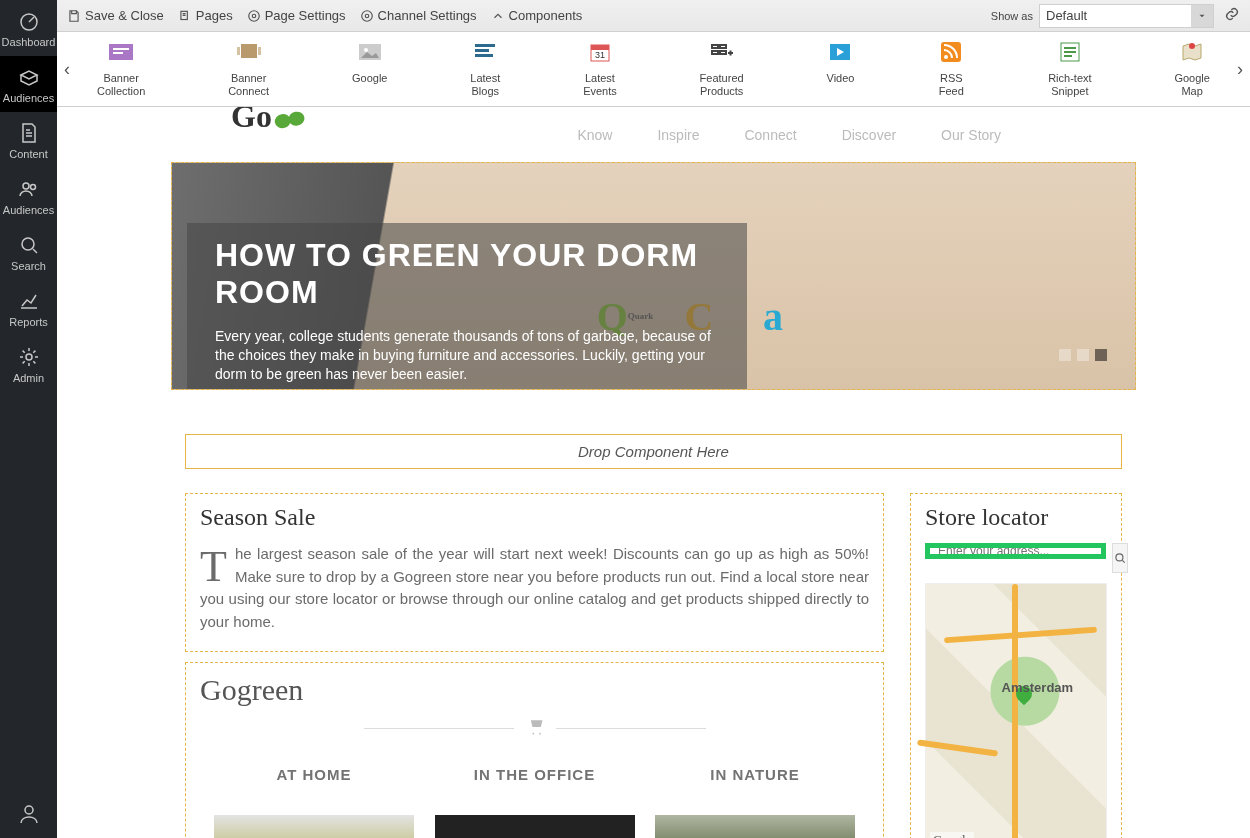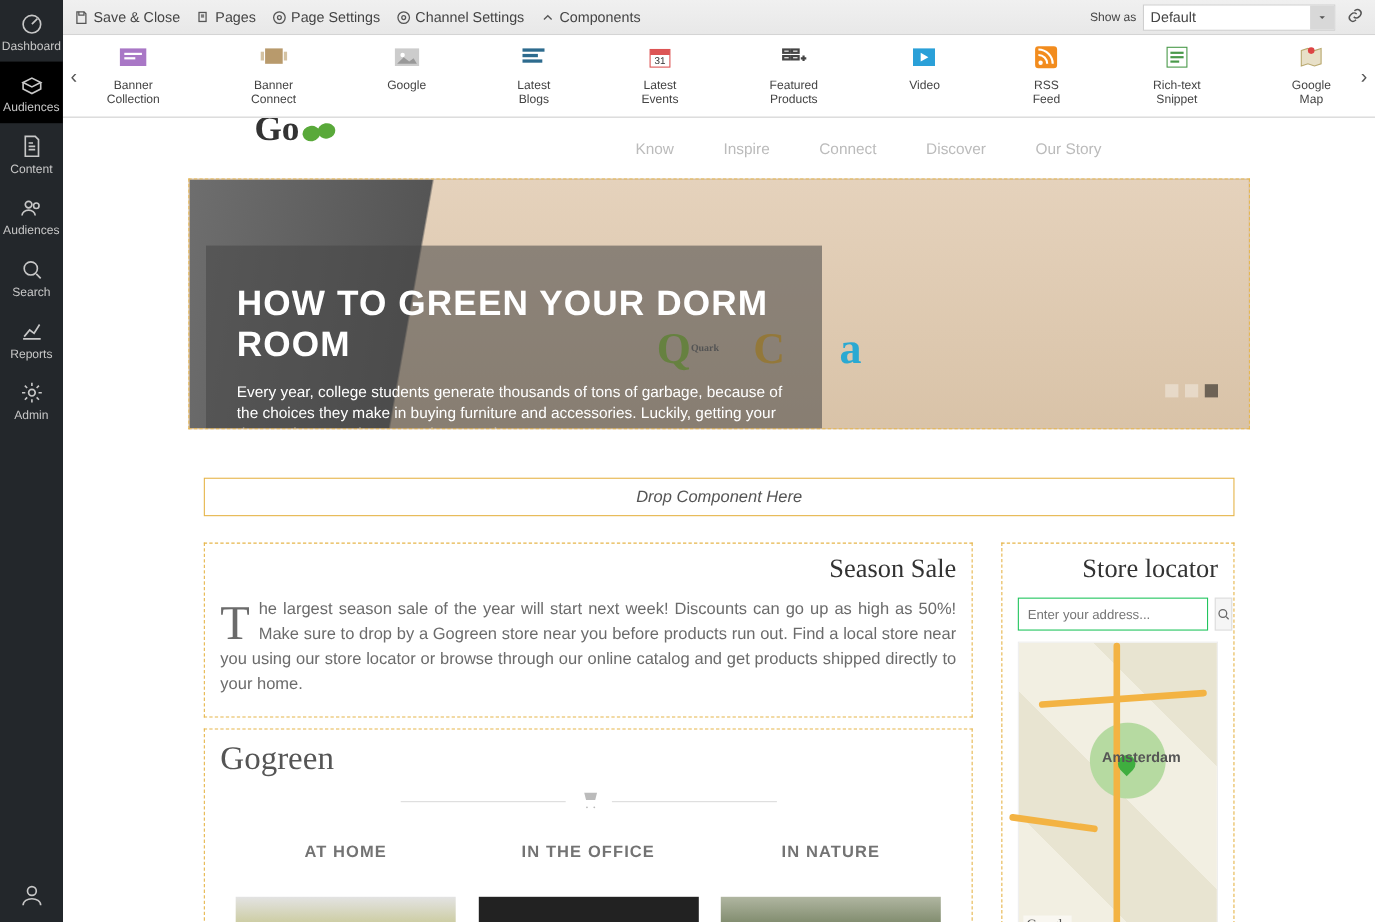--- a/index.html
+++ b/index.html
@@ -42,54 +42,54 @@
 .leaf { display:inline-block; transform:rotate(-10deg); }
 .leaf svg { vertical-align:middle; }
 .navlinks { margin-left:auto; display:flex; gap:45px; padding-right:135px; font-size:14px; color:#bbb; }
 
 .banner { position:relative; height:228px; border:1px dashed #e6b54a; background:#d7bfa1; overflow:hidden; }
 .banner-bg { position:absolute; inset:0; background:
   linear-gradient(100deg, #6e6e6e 0%, #555 22%, transparent 22.2%),
   linear-gradient(#e5d2bc,#d9c3a8);
 }
 .banner-overlay { position:absolute; left:15px; top:60px; width:560px; background:rgba(70,70,70,.55); padding:14px 28px 20px; color:#fff; }
-.banner-overlay .headline { font-size:32px; font-weight:bold; letter-spacing:1px; font-family: Impact, 'Arial Black', sans-serif; margin-top: 20px; }
+.banner-overlay .headline { font-size:32px; font-weight:bold; letter-spacing:1px; font-family: Impact, 'Arial Black', sans-serif; }
 .banner-overlay .desc { margin-top:16px; font-size:14px; line-height:1.35; }
 .banner-dots { position:absolute; right:28px; bottom:28px; display:flex; gap:6px; }
 .banner-dots span { width:12px; height:12px; background:rgba(255,255,255,.35); }
 .banner-dots span.active { background:rgba(0,0,0,.5); }
 .banner-logos { position:absolute; left:430px; top:130px; display:flex; gap:28px; font-size:40px; }
 .bl { width:46px; height:46px; border-radius:4px; display:flex; align-items:center; justify-content:center; font-family: Georgia, serif; font-weight:bold; }
 .bl.q { color:#8fca3b; } .bl.c { color:#f2b62e; } .bl.a { color:#2aa9d2; }
 
 .dropzone { margin:44px 14px 24px; border:1px solid #e6b54a; text-align:center; padding:8px; font-style:italic; color:#555; font-size:15px; }
 
 .cols { display:flex; gap:26px; padding:0 14px; }
 .maincol { flex:1; }
 .sidecol { width:212px; }
 
 .section { border:1px dashed #e6b54a; padding:10px 14px 18px; margin-bottom:10px; }
-.section h2 { font-family: Georgia, serif; font-size:24px; font-weight:normal; color:#333; margin-bottom:12px;text-align:right; }
+.section h2 { font-family: Georgia, serif; font-size:24px; font-weight:normal; color:#333; margin-bottom:12px; }
 .section p { font-size:15px; color:#6b6b6b; text-align:justify; line-height:1.5; }
 .section p .dropcap { float:left; font-family:Georgia, serif; font-size:44px; line-height:0.8; padding:6px 8px 0 0; color:#6b6b6b; }
 
 .center .brand { font-family:Georgia, serif; font-size:30px; color:#555; }
 .center .divider { display:flex; align-items:center; justify-content:center; margin:10px 0 26px; }
 .center .divider .line { width:150px; height:1px; background:#dcdcdc; }
 .center .divider .cart { margin:0 10px; color:#bbb; }
 .cats { display:flex; justify-content:space-between; padding:0 14px; }
 .cat { width:200px; }
 .cat h3 { text-align:center; font-size:15px; letter-spacing:1px; font-weight:bold; color:#737373; margin-bottom:32px; }
 .cat .thumb { width:200px; height:33px; background:#888; }
 .cat:nth-child(1) .thumb { background:linear-gradient(#e3e3e3,#c4c48a); }
 .cat:nth-child(2) .thumb { background:#222; }
 .cat:nth-child(3) .thumb { background:linear-gradient(#b0b6a1,#6f7c5b); }
 
 .searchrow { display:flex; gap:6px; margin:10px 0; }
-.searchrow input { flex:1; height:30px; border:1px solid #22c55e; padding:0 8px; font-size:12px; color:#999; }
+.searchrow input { flex:1; height:16px; border:5px solid #22c55e; padding:0 8px; font-size:12px; color:#999; }
 .searchrow .btn { width:36px; height:30px; border:1px solid #ddd; background:#f5f5f5; display:flex; align-items:center; justify-content:center; cursor:pointer; }
 
 .map { height:270px; border:1px solid #eee; background:
   radial-gradient(circle at 55% 40%, #b6daa1 0 18%, transparent 18.5%),
   linear-gradient(45deg,#f2efe2 25%, #e8e4d1 25% 50%, #f2efe2 50% 75%, #e8e4d1 75%);
   position:relative; font-size:10px; color:#555;
 }
 .map .road { position:absolute; background:#f3b343; }
 .map .r1 { left:10%; right:5%; top:18%; height:6px; border-radius:3px; transform:rotate(-4deg); }
 .map .r2 { left:-5%; right:60%; top:60%; height:6px; border-radius:3px; transform:rotate(8deg); }

